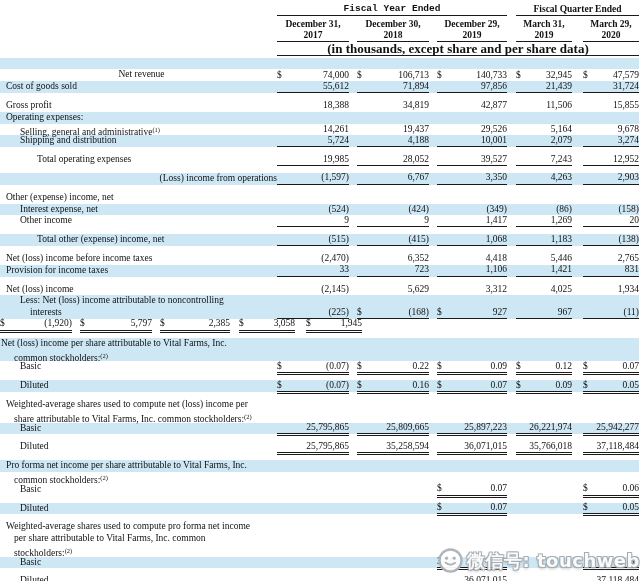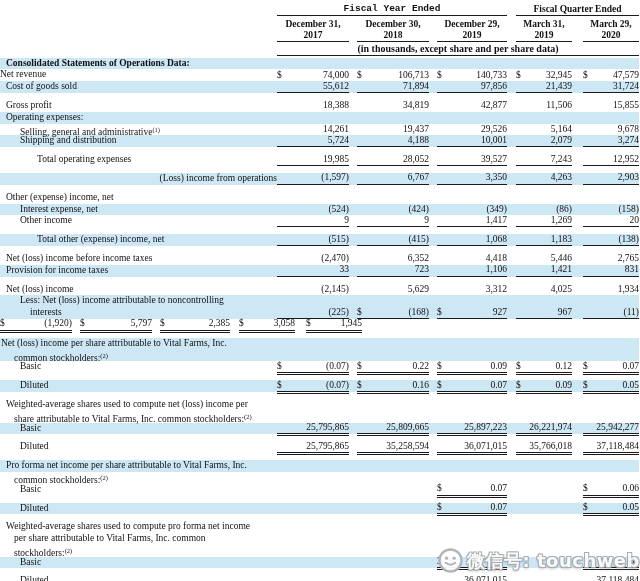--- a/index.html
+++ b/index.html
@@ -16,21 +16,21 @@
   .c5{width:56px;margin-left:11px;}
   .hspacer{flex:1 1 auto;min-width:0;}
   
   .hdr{padding-top:3px;}
   .hrow{display:flex;align-items:flex-end;}
   .grp{font-weight:bold;text-align:center;border-bottom:1px solid #1a1a1a;height:13px;line-height:12px;box-sizing:border-box;}
   .g1{width:230px;font-family:Liberation Mono, monospace;}
   .g2{width:123px;margin-left:9px;}
   .hdates{margin-top:1px;}
   .datec{font-weight:bold;text-align:center;border-bottom:1px solid #1a1a1a;line-height:10.8px;padding-top:2px;box-sizing:border-box;}
-  .hnote{width:362px;text-align:center;font-weight:bold;font-size:10px;border-bottom:1px solid #1a1a1a;height:13px;line-height:12px;box-sizing:border-box;margin-top:1px;}
+  .hnote{width:362px;text-align:center;font-weight:bold;font-size:13px;border-bottom:1px solid #1a1a1a;height:13px;line-height:12px;box-sizing:border-box;margin-top:1px;}
   
   #tbody{margin-top:2px;}
   .row{display:flex;align-items:flex-end;}
   .row.gap{margin-top:7px;}
   .shade{background:#cde7f5;}
   .shadeTop{background:linear-gradient(to bottom,#cde7f5 0,#cde7f5 11.8px,#ffffff 11.8px);}
   .lbl{flex:1 1 auto;min-width:0;}
   .b{font-weight:bold;}
   .line{height:11.8px;line-height:11.8px;white-space:nowrap;}
   .sup{font-size:6.5px;vertical-align:3px;}
@@ -84,32 +84,29 @@
       </div>
     </div>
     <div class="hrow">
       <div class="hspacer"></div>
       <div class="hnote">(in thousands, except share and per share data)</div>
     </div>
   </div>
 
   <div id="tbody">
       <div class="row shade">
-        <div class="lbl b">
-          <div class="line" style="padding-left: 6px;">Consolidated Statements of Operations Data:</div>
-        </div>
         <div class="cell c1"></div>
         <div class="cell c2"></div>
         <div class="cell c3"></div>
         <div class="cell c4"></div>
         <div class="cell c5"></div>
       </div>
       <div class="row">
         <div class="lbl">
-          <div class="line" style="padding-left: 0;">Net revenue</div>
+          <div class="line" style="padding-left: 6px; text-align: center;">Net revenue</div>
         </div>
         <div class="cell c1">
           <span class="d">$</span>
           <span class="v">74,000</span>
         </div>
         <div class="cell c2">
           <span class="d">$</span>
           <span class="v">106,713</span>
         </div>
         <div class="cell c3">

